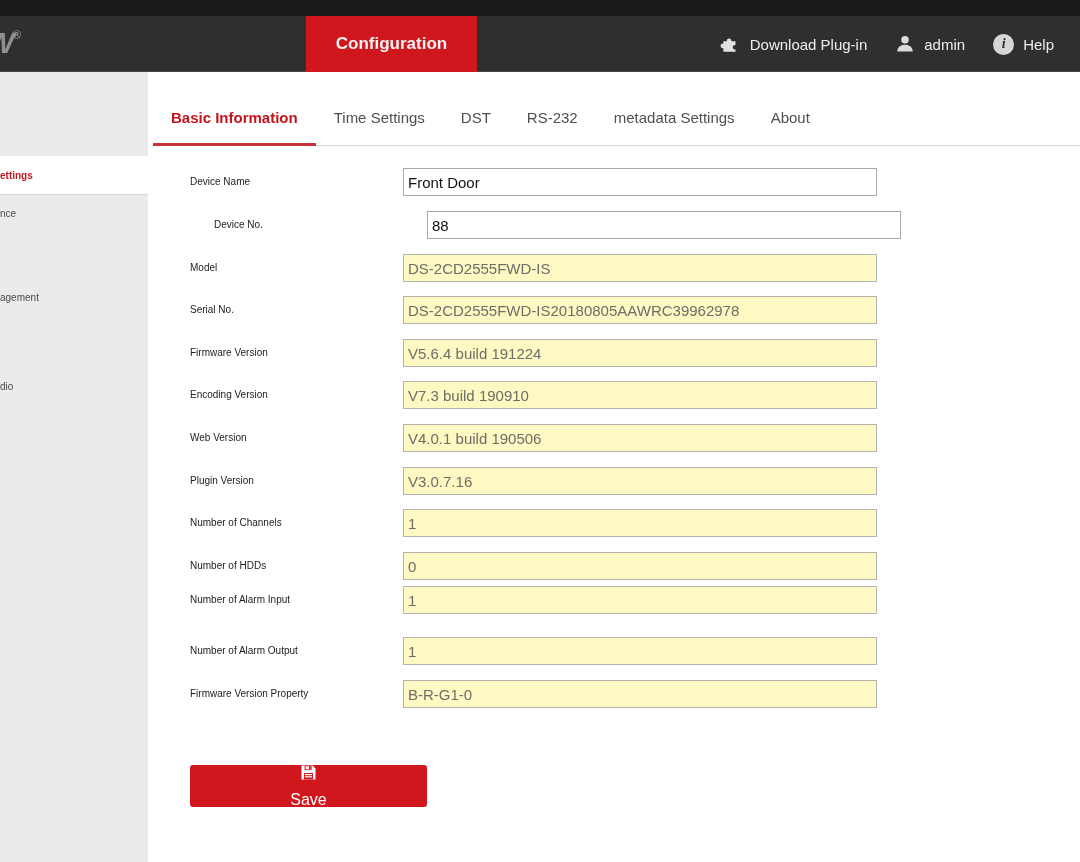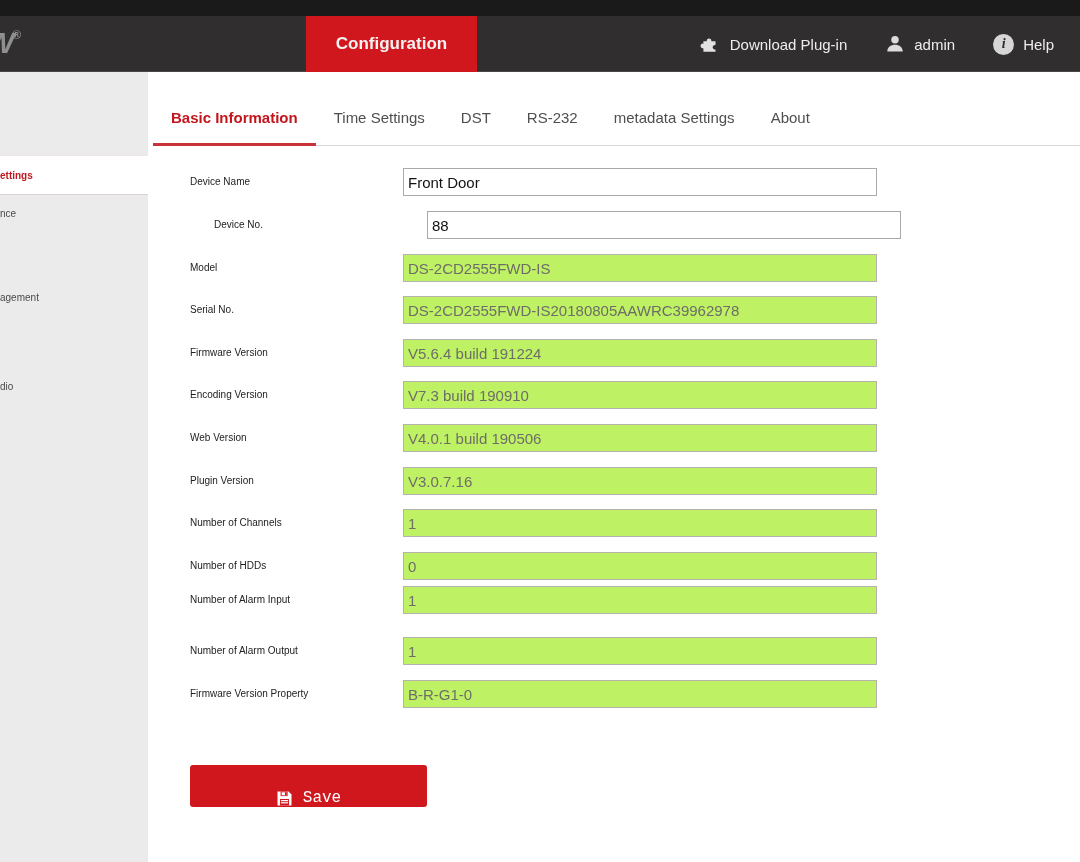--- a/index.html
+++ b/index.html
@@ -11,21 +11,21 @@
   .top-strip { position:absolute; left:0; top:0; width:1080px; height:16px; background:#1b1a1a; }
   .navbar { position:absolute; left:0; top:16px; width:1080px; height:56px; background:#302e2f;
             border-bottom:1px solid #4a4747; }
   .logo { position:absolute; left:-14px; top:10px; color:#8f8f8f; font-size:30px; font-weight:bold;
           font-style:italic; letter-spacing:-2px; white-space:nowrap; }
   .logo sup { font-size:12px; font-style:normal; letter-spacing:0; color:#8f8f8f; vertical-align:14px; }
   .nav-tab { position:absolute; top:0; height:56px; line-height:56px; color:#f2f2f2;
              font-size:17px; text-align:center; cursor:pointer; }
   .nav-tab.live { left:150px; width:135px; }
   .nav-tab.config { left:306px; width:171px; background:#d1171e; font-weight:bold; }
-  .nav-right { position:absolute; right:12px; top:0; height:56px; display:flex; align-items:center; gap:10px; }
+  .nav-right { position:absolute; right:12px; top:0; height:56px; display:flex; align-items:center; }
   .nav-item { display:flex; align-items:center; gap:9px; color:#ededed; font-size:15px;
               padding:0 14px; height:56px; cursor:pointer; }
   .info-badge { width:21px; height:21px; border-radius:50%; background:#d6d6d6; color:#2e2e2e;
                 font-family:"Liberation Serif", serif; font-style:italic; font-weight:bold;
                 font-size:14px; display:flex; align-items:center; justify-content:center; }
 
   
   .sidebar { position:absolute; left:0; top:72px; width:148px; height:790px; background:#ebebeb; }
   .side-item { position:absolute; left:0; width:148px; height:40px; line-height:40px;
                color:#4a4a4a; font-size:10px; white-space:nowrap; cursor:pointer; }
@@ -41,27 +41,27 @@
   .tab.active::after { content:""; position:absolute; left:0; right:0; bottom:-1px; height:3px;
          background:#c8333a; }
 
   
   .row { position:absolute; left:0; width:1080px; height:28px; }
   .row label { position:absolute; left:190px; top:0; height:28px; line-height:28px;
                font-size:10px; color:#222; white-space:nowrap; }
   .row input { position:absolute; left:403px; top:0; width:474px; height:28px;
                font-family:"Liberation Sans", sans-serif; font-size:15px; padding:0 4px;
                background:#fff; border:1px solid #a9a9a9; color:#111; outline:none; }
-  .row input.readonly { background:#bef264; border:1px solid #b4b3af; color:#6e6d68; }
+  .row input.readonly { background:#fef9c3; border:1px solid #b4b3af; color:#6e6d68; }
 
   
   .save-btn { position:absolute; left:190px; top:765px; width:237px; height:42px; background:#d1171e;
               border:none; border-radius:3px; color:#fff; font-size:16px;
-              font-family:Liberation Mono, monospace; display:flex; align-items:flex-end;
-              justify-content:center; gap:10px; cursor:pointer; }
+              font-family:Liberation Sans, sans-serif; display:flex; align-items:center;
+              justify-content:center; gap:10px; cursor:pointer;flex-direction:column; }
 </style>
 </head>
 <body>
 
 <div id="app">
 
   <div class="top-strip"></div>
   <div class="navbar">
     <div class="logo"><span>W</span><sup>®</sup></div>
 

